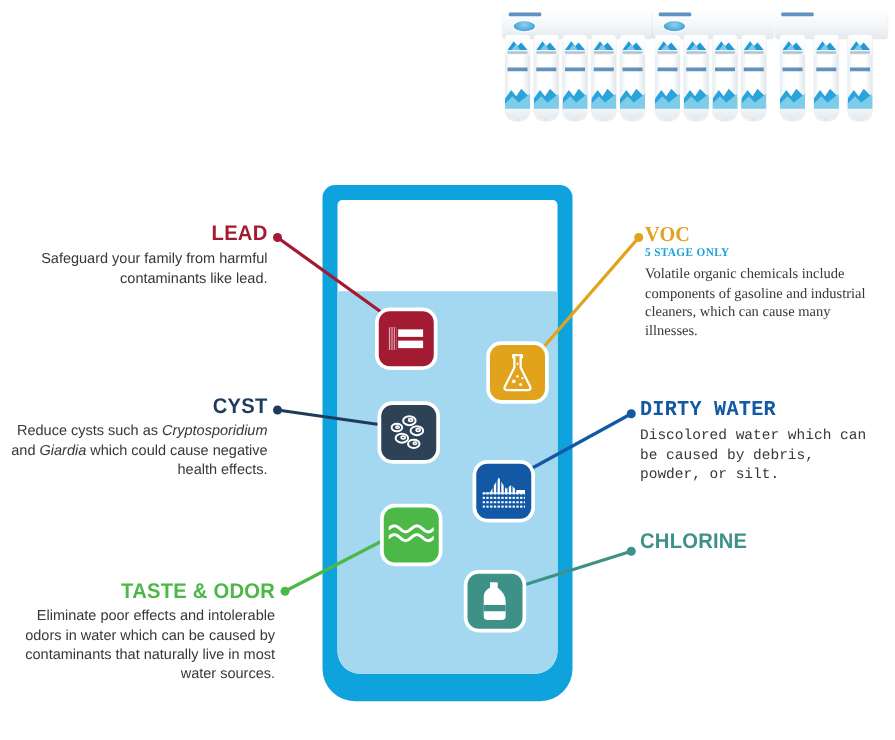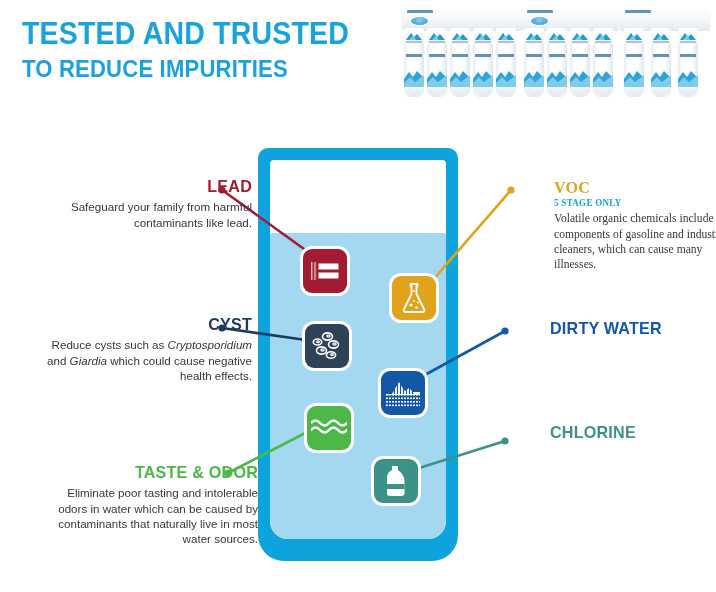--- a/index.html
+++ b/index.html
@@ -101,21 +101,21 @@
     position:absolute;width:44px;height:44px;border-radius:9px;
     box-shadow:0 0 0 3px #ffffff;
     display:flex;align-items:center;justify-content:center;
   }
   .tile svg{display:block;}
 
   
   .leaders{position:absolute;left:0;top:0;width:716px;height:592px;pointer-events:none;}
 
   
-  .callout{position:absolute;margin-left:38px;}
+  .callout{position:absolute;}
   .callout .hd{
     font-size:17px;font-weight:bold;line-height:1.08;
     letter-spacing:.2px;
     transform:scaleX(.95);
   }
   .callout .sub{
     font-size:9.5px;font-weight:bold;color:#18A3DC;
     letter-spacing:.3px;margin-top:1px;
     transform:scaleX(.95);
   }
@@ -130,24 +130,20 @@
     transform-origin:right center;text-align:right;
   }
   .callout.left .hd{text-align:right;}
   em{font-style:italic;}
 </style>
 </head>
 <body>
 
 <div id="stage">
 
-  <div class="title-block">
-    <div class="title-1">TESTED AND TRUSTED</div>
-    <div class="title-2">TO REDUCE IMPURITIES</div>
-  </div>
 
   <div class="products">
 
     <div class="unit" style="left:4px;width:120px;">
       <div class="manifold"></div>
       <div class="mlogo"></div>
       <div class="mcap"></div>
       <div class="cart" style="left:2px;">
         <div class="ctop"></div>
         <svg class="cmtn" viewBox="0 0 16 8">
@@ -460,30 +456,31 @@
 
   <div class="callout left" style="left:8px;top:316px;width:206px;">
     <div class="hd" style="color:#1F3B5C;">CYST</div>
     <div class="bd">
       Reduce cysts such as <em>Cryptosporidium</em> and <em>Giardia</em> which could cause negative health effects.
     </div>
   </div>
 
   <div class="callout left" style="left:14px;top:464px;width:206px;">
     <div class="hd" style="color:#4BB848;">TASTE &amp; ODOR</div>
-    <div class="bd">Eliminate poor tasting and intolerable odors in water which can be caused by contaminants that naturally live in most water sources.</div>
+    <div class="bd">Eliminate poor effects and intolerable odors in water which can be caused by contaminants that naturally live in most water sources.</div>
   </div>
 
   <div class="callout right" style="left:516px;top:179px;width:190px;font-family:Liberation Serif, serif;">
     <div class="hd" style="color:#E0A31B;">VOC</div>
     <div class="sub">5 STAGE ONLY</div>
     <div class="bd">Volatile organic chemicals include components of gasoline and industrial cleaners, which can cause many illnesses.</div>
   </div>
 
-  <div class="callout right" style="left:512px;top:320px;width:192px;">
+  <div class="callout right" style="left:512px;top:320px;width:192px;font-family:Liberation Mono, monospace;">
     <div class="hd" style="color:#1258A5;">DIRTY WATER</div>
+    <div class="bd">Discolored water which can be caused by debris, powder, or silt.</div>
   </div>
 
   <div class="callout right" style="left:512px;top:424px;width:192px;">
     <div class="hd" style="color:#3E9187;">CHLORINE</div>
   </div>
 
 </div>
 
 </body></html>

